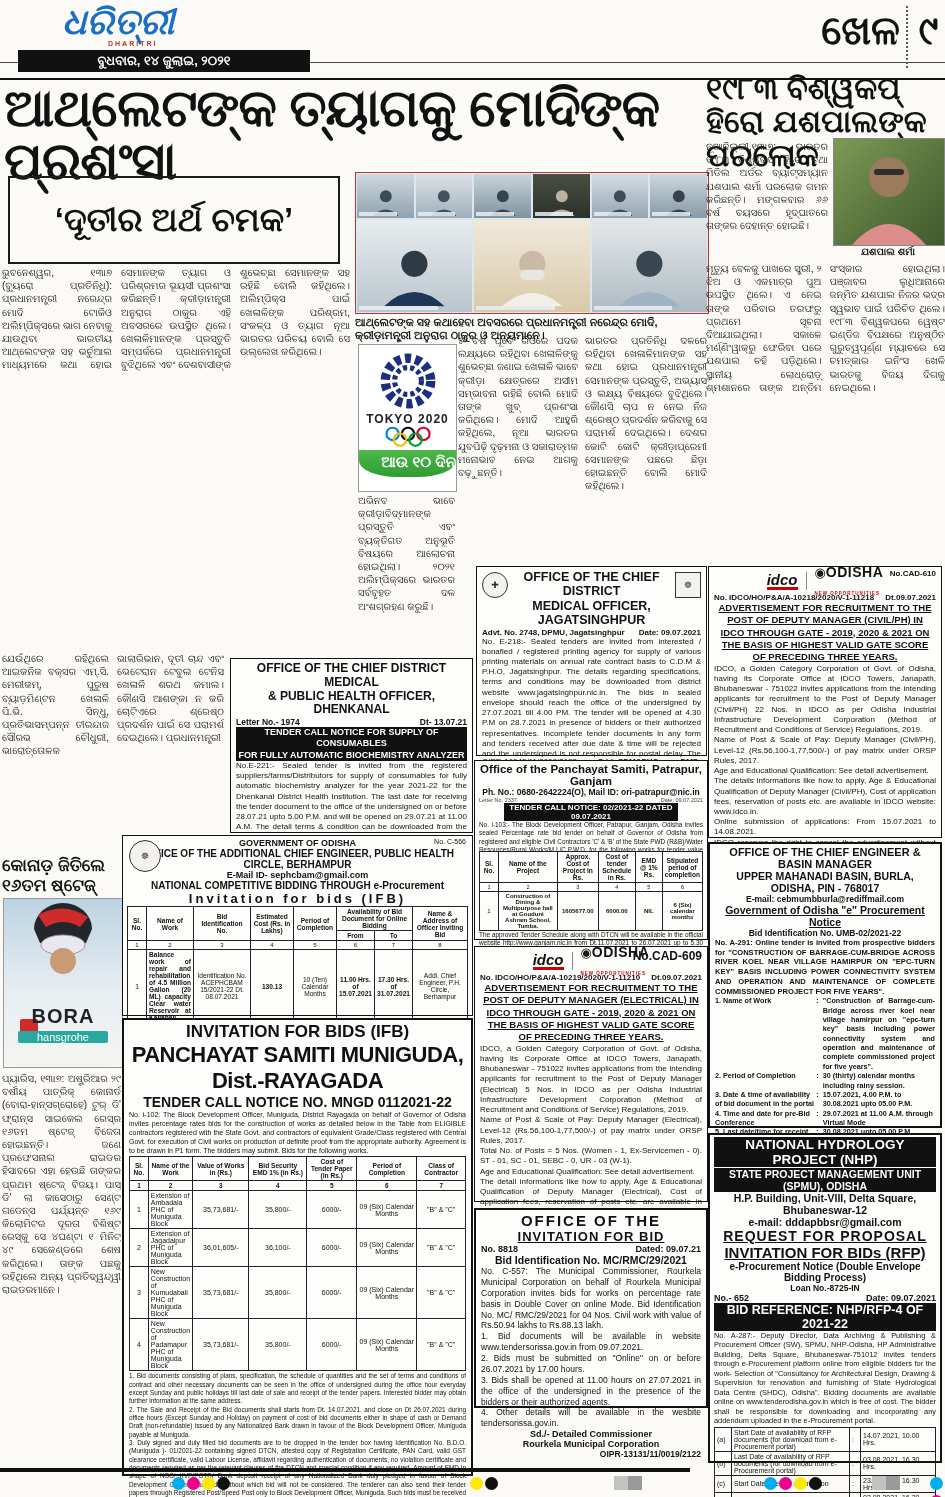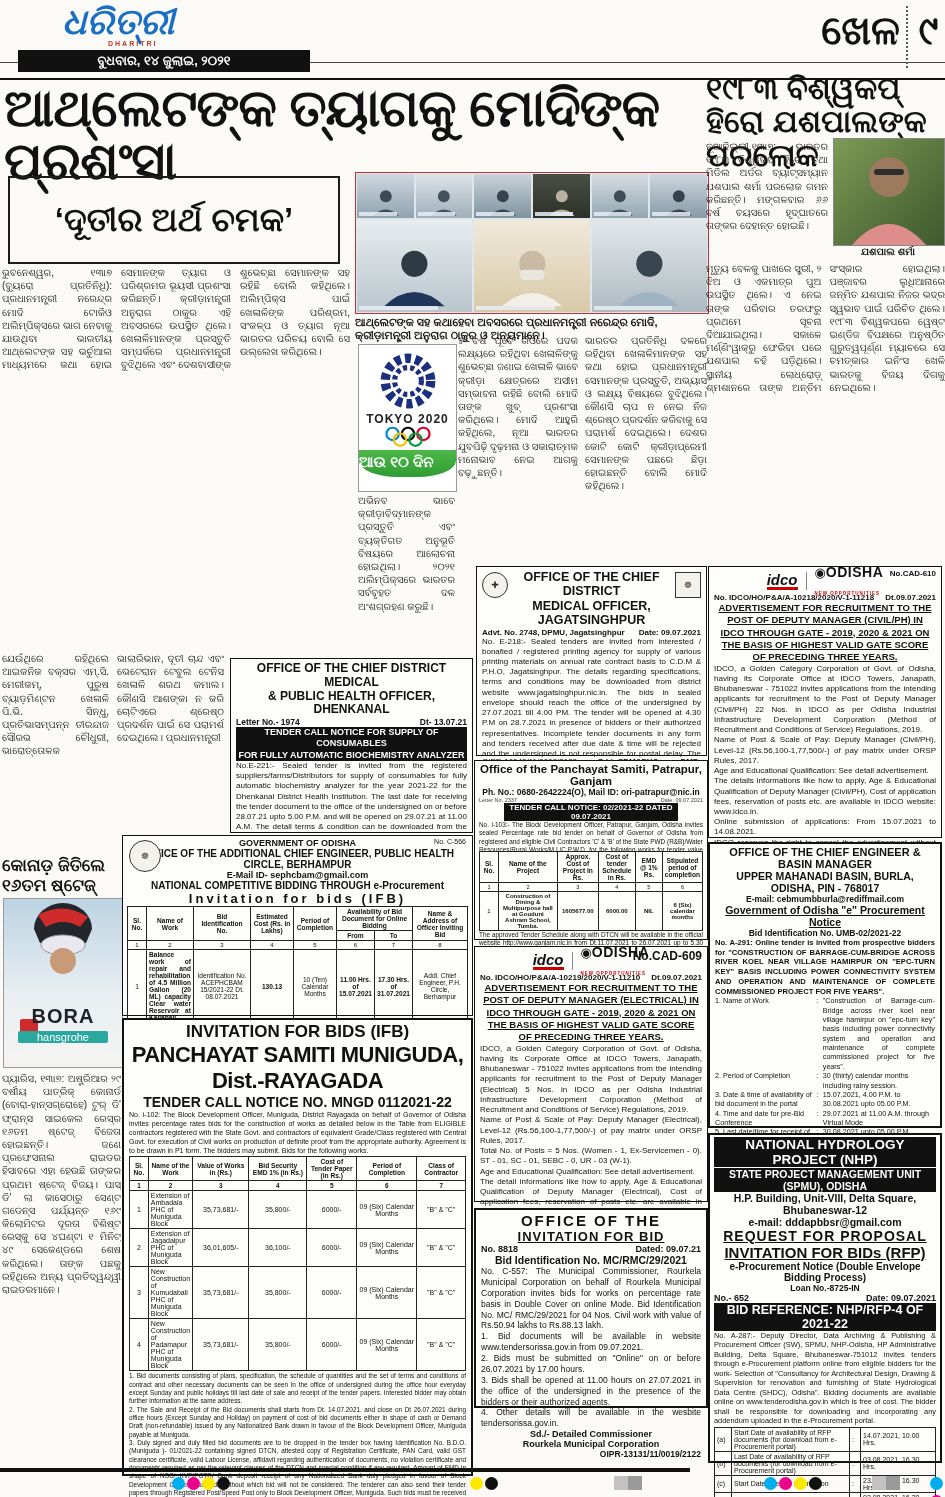--- a/index.html
+++ b/index.html
@@ -18,21 +18,21 @@
   td,th{border:1px solid #222;padding:1px 2px;vertical-align:middle;}
   .rule{background:#111;}
   
   .strip{display:flex;flex-direction:column;border:1px solid #b33;background:#dfe7ee;}
   .striprow{display:flex;flex:1;}
   .tile{flex:1;margin:1px;position:relative;overflow:hidden;display:flex;align-items:flex-end;justify-content:center;}
   .tile svg{width:70%;height:78%;}
   .namebar{position:absolute;left:2px;bottom:2px;right:30%;height:4px;background:#e8eef5;opacity:.85;}
   
   .tokyo{border:1px solid #999;background:#fff;display:flex;flex-direction:column;align-items:center;}
-  .tokyo-banner{background:linear-gradient(#4db848,#2f9c33);color:#fff;font-weight:bold;width:100%;text-align:left;border-radius:0 0 40% 40%/0 0 60% 60%;}
+  .tokyo-banner{background:linear-gradient(#4db848,#2f9c33);color:#fff;font-weight:bold;width:100%;text-align:right;border-radius:0 0 40% 40%/0 0 60% 60%;}
   
   .emblem{border:1.5px solid #333;border-radius:50%;display:flex;align-items:center;justify-content:center;font-size:9px;background:#f4f2ec;color:#333;}
   .idco-word{font-weight:bold;font-style:italic;font-size:15px;border-bottom:3px solid #c00;line-height:1;}
   .odishalogo{font-weight:bold;font-size:14px;letter-spacing:.5px;}
   .dotmark{width:13px;height:13px;border-radius:50%;display:inline-block;margin-right:2px;}
   .graysq{width:14px;height:14px;display:inline-block;background:#9a9a9a;}
   .graysq.light{background:#c2c2c2;}
   .sig{text-align:right;font-weight:bold;}
   .colhead{font-weight:bold;text-align:center;font-size:6.6px;}
   .cc{text-align:center;}
@@ -305,21 +305,21 @@
   <div class="sig" style="font-size:8px;">OIPR-14003/11/0040/2122</div>
 </div>
 
 <div class="abs box" style="left:708px;top:842px;width:234px;height:286px;padding:2px 5px;border-width:2px;">
   <div class="ctr bold" style="font-size:11px;">OFFICE OF THE CHIEF ENGINEER &amp; BASIN MANAGER</div>
   <div class="ctr bold" style="font-size:10.5px;">UPPER MAHANADI BASIN, BURLA, ODISHA, PIN - 768017</div>
   <div class="ctr bold" style="font-size:8.5px;">E-mail: cebmumbburla@rediffmail.com</div>
   <div class="ctr bold u" style="font-size:10.5px;">Government of Odisha "e" Procurement Notice</div>
   <div class="ctr bold" style="font-size:8.5px;">Bid Identification No. UMB-02/2021-22</div>
   <div class="tinytxt bold" style="font-size:7.6px;">No. A-291: Online tender is invited from prospective bidders for "CONSTRUCTION OF BARRAGE-CUM-BRIDGE ACROSS RIVER KOEL NEAR VILLAGE HAMIRPUR ON "EPC-TURN KEY" BASIS INCLUDING POWER CONNECTIVITY SYSTEM AND OPERATION AND MAINTENANCE OF COMPLETE COMMISSIONED PROJECT FOR FIVE YEARS".</div>
-  <div style="font-size:7.2px;line-height:1.3;">
+  <div style="font-size:7.2px;line-height:1.3;font-weight:bold;">
     <div style="display:flex;">
         <span style="width:46%;">1.  Name of Work</span>
         <span style="width:3%;">:</span>
         <span style="width:51%;text-align:justify;">"Construction of Barrage-cum-Bridge across river koel near village hamirpur on "epc-turn key" basis including power connectivity system and operation and maintenance of complete commissioned project for five years".</span>
       </div>
     <div style="display:flex;">
         <span style="width:46%;">2.  Period of Completion</span>
         <span style="width:3%;">:</span>
         <span style="width:51%;">30 (thirty) calendar months including rainy session.</span>
       </div>

